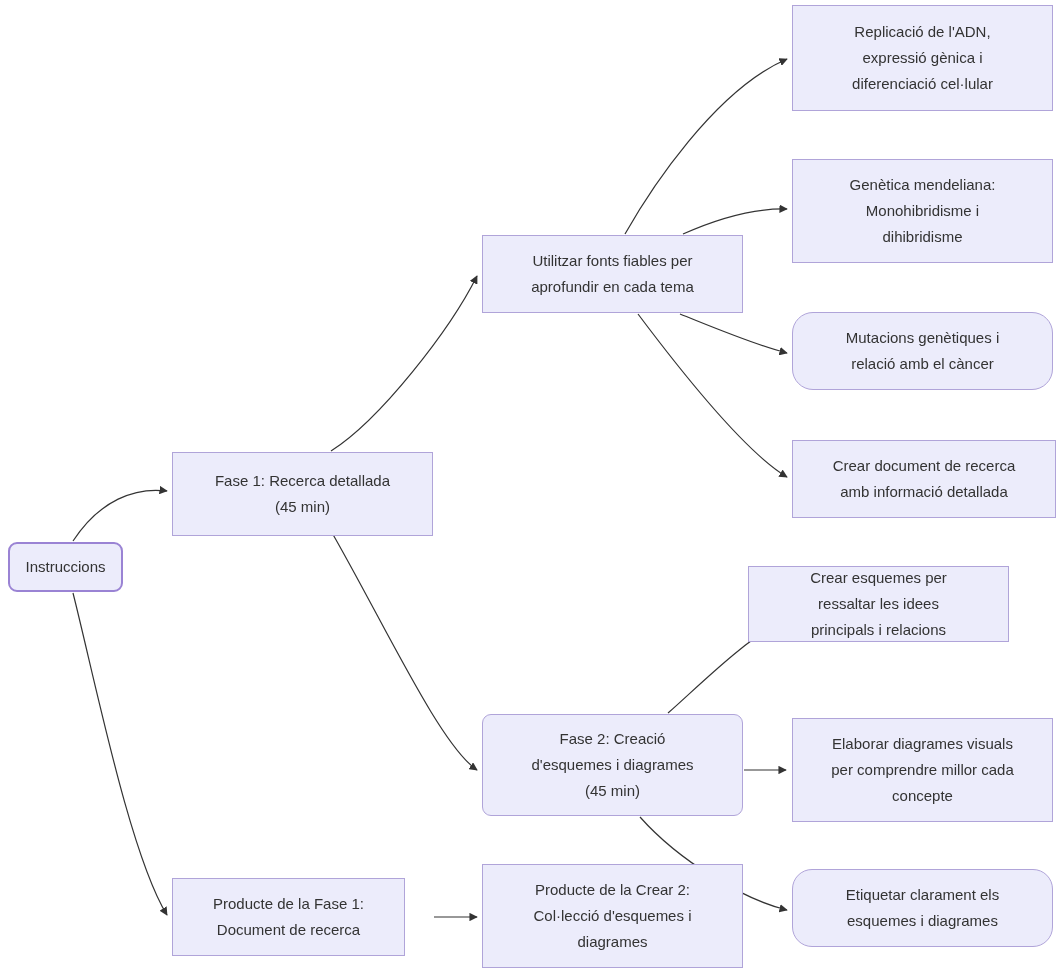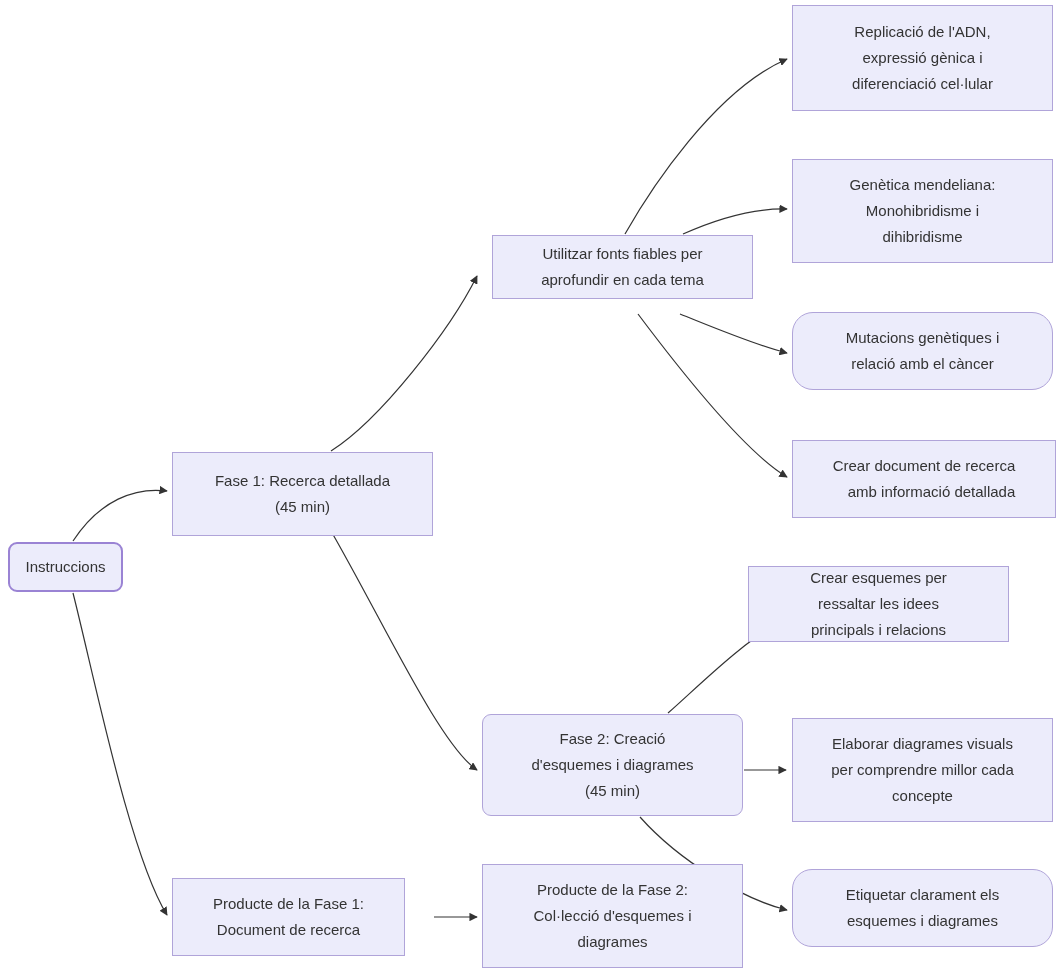--- a/index.html
+++ b/index.html
@@ -79,43 +79,43 @@
         <path class="edge-path" d="M 744 770 L 786 770" marker-end="url(#arrow)"></path>
         <path class="edge-path" d="M 640 817 C 680 862 745 900 787 910" marker-end="url(#arrow)"></path>
         <path class="edge-path" d="M 434 917 L 477 917" marker-end="url(#arrow)"></path>
       </g>
   </svg>
 
   <div id="node-group">
       <div class="node rounded" style="left: 8px; top: 542px; width: 115px; height: 50px;">Instruccions</div>
       <div class="node" style="left: 172px; top: 452px; width: 261px; height: 84px;">Fase 1: Recerca detallada
 (45 min)</div>
-      <div class="node" style="left: 492px; top: 235px; width: 261px; height: 64px;">Utilitzar fonts fiables per
+      <div class="node" style="left: 482px; top: 235px; width: 261px; height: 78px;">Utilitzar fonts fiables per
 aprofundir en cada tema</div>
       <div class="node" style="left: 792px; top: 5px; width: 261px; height: 106px;">Replicació de l'ADN,
 expressió gènica i
 diferenciació cel·lular</div>
       <div class="node" style="left: 792px; top: 159px; width: 261px; height: 104px;">Genètica mendeliana:
 Monohibridisme i
 dihibridisme</div>
       <div class="node" style="left: 792px; top: 312px; width: 261px; height: 78px; border-radius: 21px;">Mutacions genètiques i
 relació amb el càncer</div>
-      <div class="node" style="left: 792px; top: 440px; width: 264px; height: 78px; text-align: right;">Crear document de recerca
+      <div class="node" style="left: 792px; top: 440px; width: 264px; height: 78px;">Crear document de recerca
 amb informació detallada</div>
       <div class="node" style="left: 482px; top: 714px; width: 261px; height: 102px; border-radius: 9px;">Fase 2: Creació
 d'esquemes i diagrames
 (45 min)</div>
       <div class="node" style="left: 748px; top: 566px; width: 261px; height: 76px;">Crear esquemes per
 ressaltar les idees
 principals i relacions</div>
       <div class="node" style="left: 792px; top: 718px; width: 261px; height: 104px;">Elaborar diagrames visuals
 per comprendre millor cada
 concepte</div>
       <div class="node" style="left: 172px; top: 878px; width: 233px; height: 78px;">Producte de la Fase 1:
 Document de recerca</div>
-      <div class="node" style="left: 482px; top: 864px; width: 261px; height: 104px;">Producte de la Fase 2:
+      <div class="node" style="left: 482px; top: 864px; width: 261px; height: 104px;">Producte de la Crear 2:
 Col·lecció d'esquemes i
 diagrames</div>
       <div class="node" style="left: 792px; top: 869px; width: 261px; height: 78px; border-radius: 20px;">Etiquetar clarament els
 esquemes i diagrames</div>
     </div>
 
 </div>
 
 </body></html>

